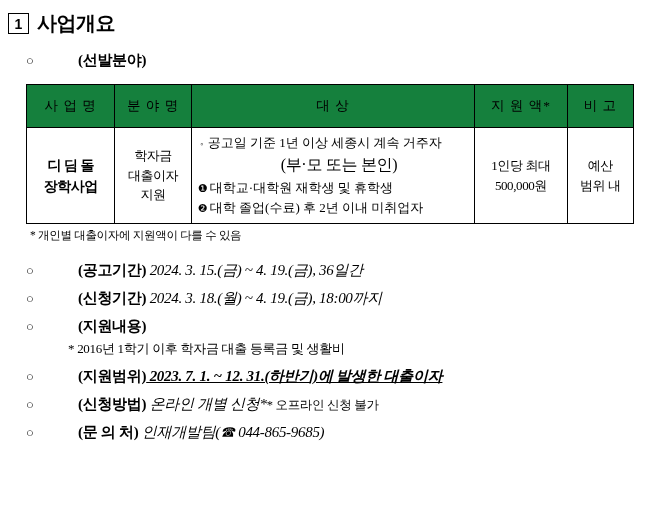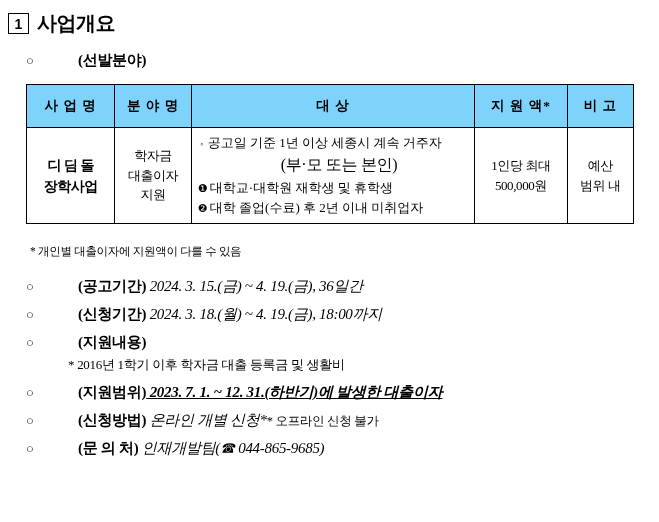--- a/index.html
+++ b/index.html
@@ -82,23 +82,23 @@
     width: 608px;
     table-layout: fixed;
   }
   table.main th, table.main td {
     border: 1px solid #000;
     padding: 5px 4px;
     vertical-align: middle;
     text-align: center;
   }
   table.main thead th {
-    background: #7dd3fc;
+    background: #15803d;
     font-size: 13.5px;
-    font-weight: bold;
+    font-weight: normal;
     height: 32px;
     letter-spacing: 1px;
     margin-top: 8px;
   }
   .col-a { width: 88px; }
   .col-b { width: 76px; }
   .col-c { width: 282px; }
   .col-d { width: 92px; }
   .col-e { width: 66px; }
 
@@ -138,21 +138,21 @@
     font-size: 16px;
     margin-left: 12px;
     letter-spacing: -0.3px;
   }
   .numcirc {
     font-family: "DejaVu Sans", sans-serif;
     font-size: 11px;
     flex: 0 0 14px;
   }
   .footnote {
-    margin: 20px 0 0 30px;
+    margin: 4px 0 0 30px;
     font-size: 11.5px;
     letter-spacing: -0.3px;
   }
 
   .list-block { margin-top: 18px; }
   .list-block .bullet-line { margin-top: 9px; }
   .note-line {
     font-size: 13px;
     margin-left: 68px;
     margin-top: 4px;

